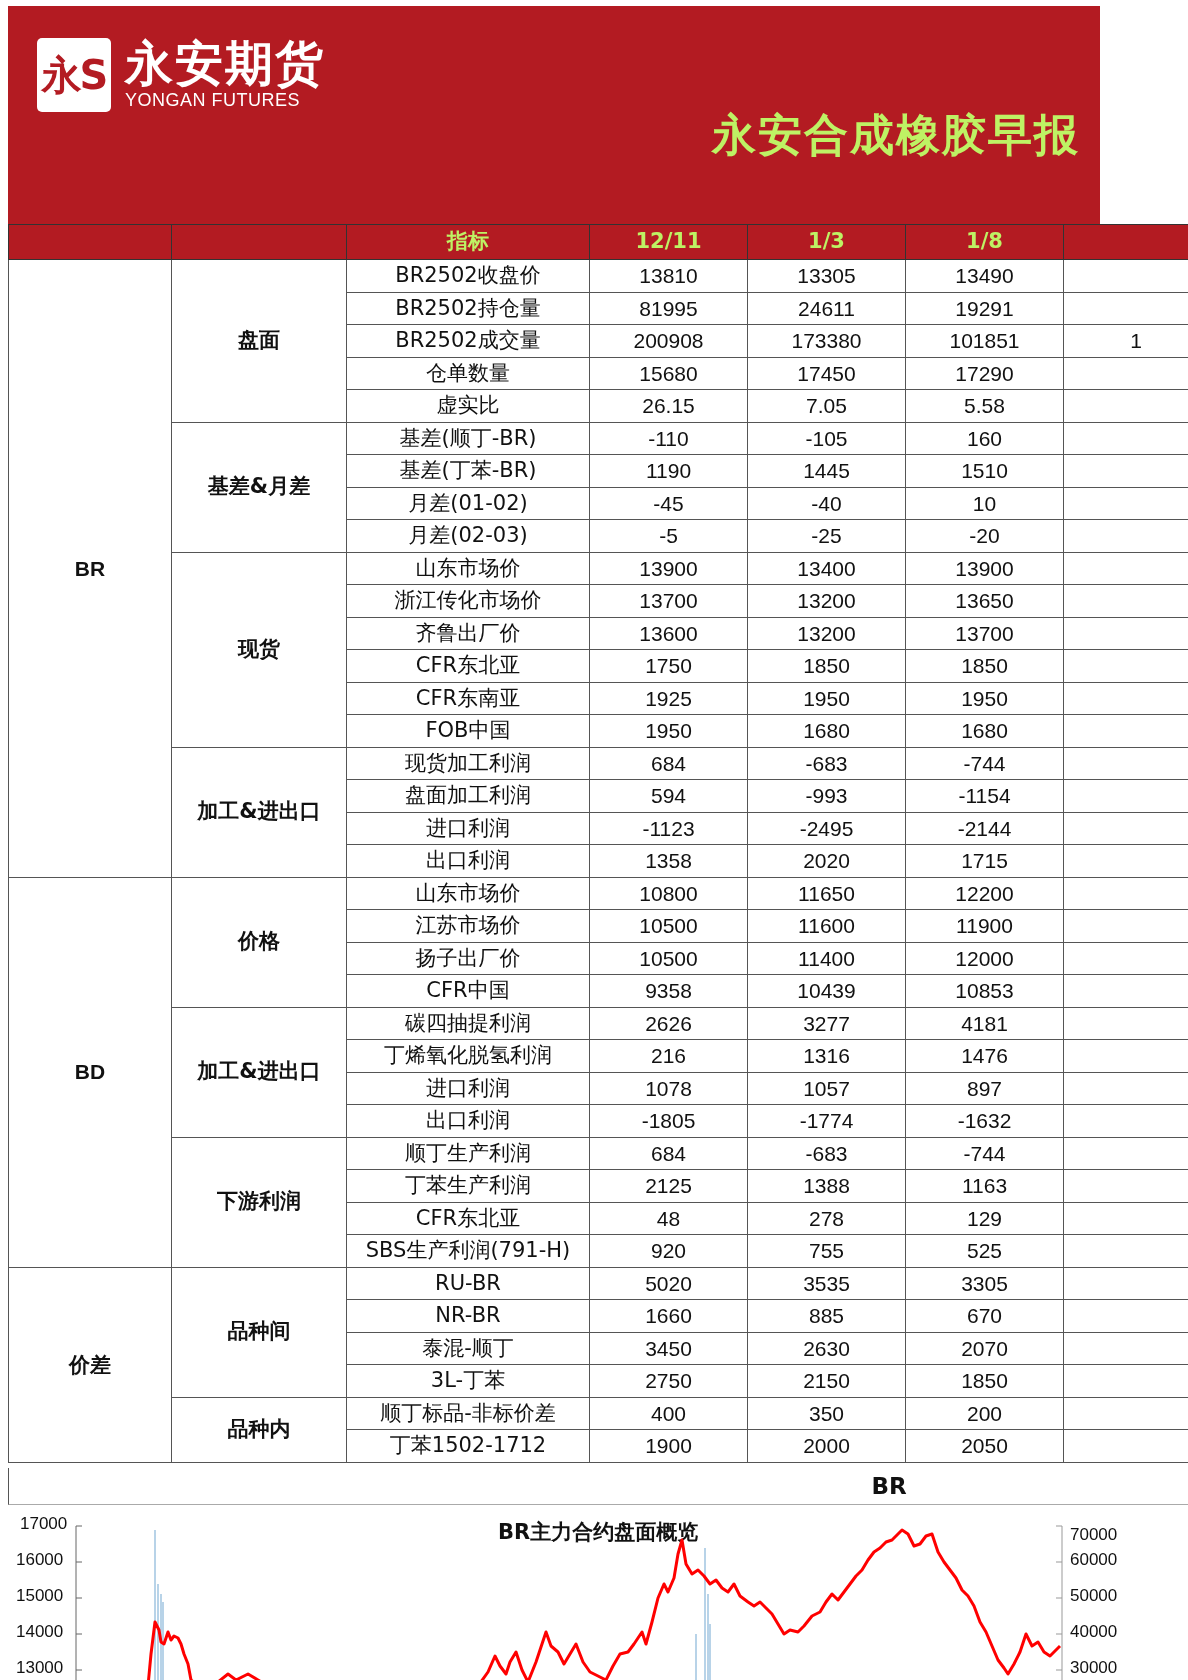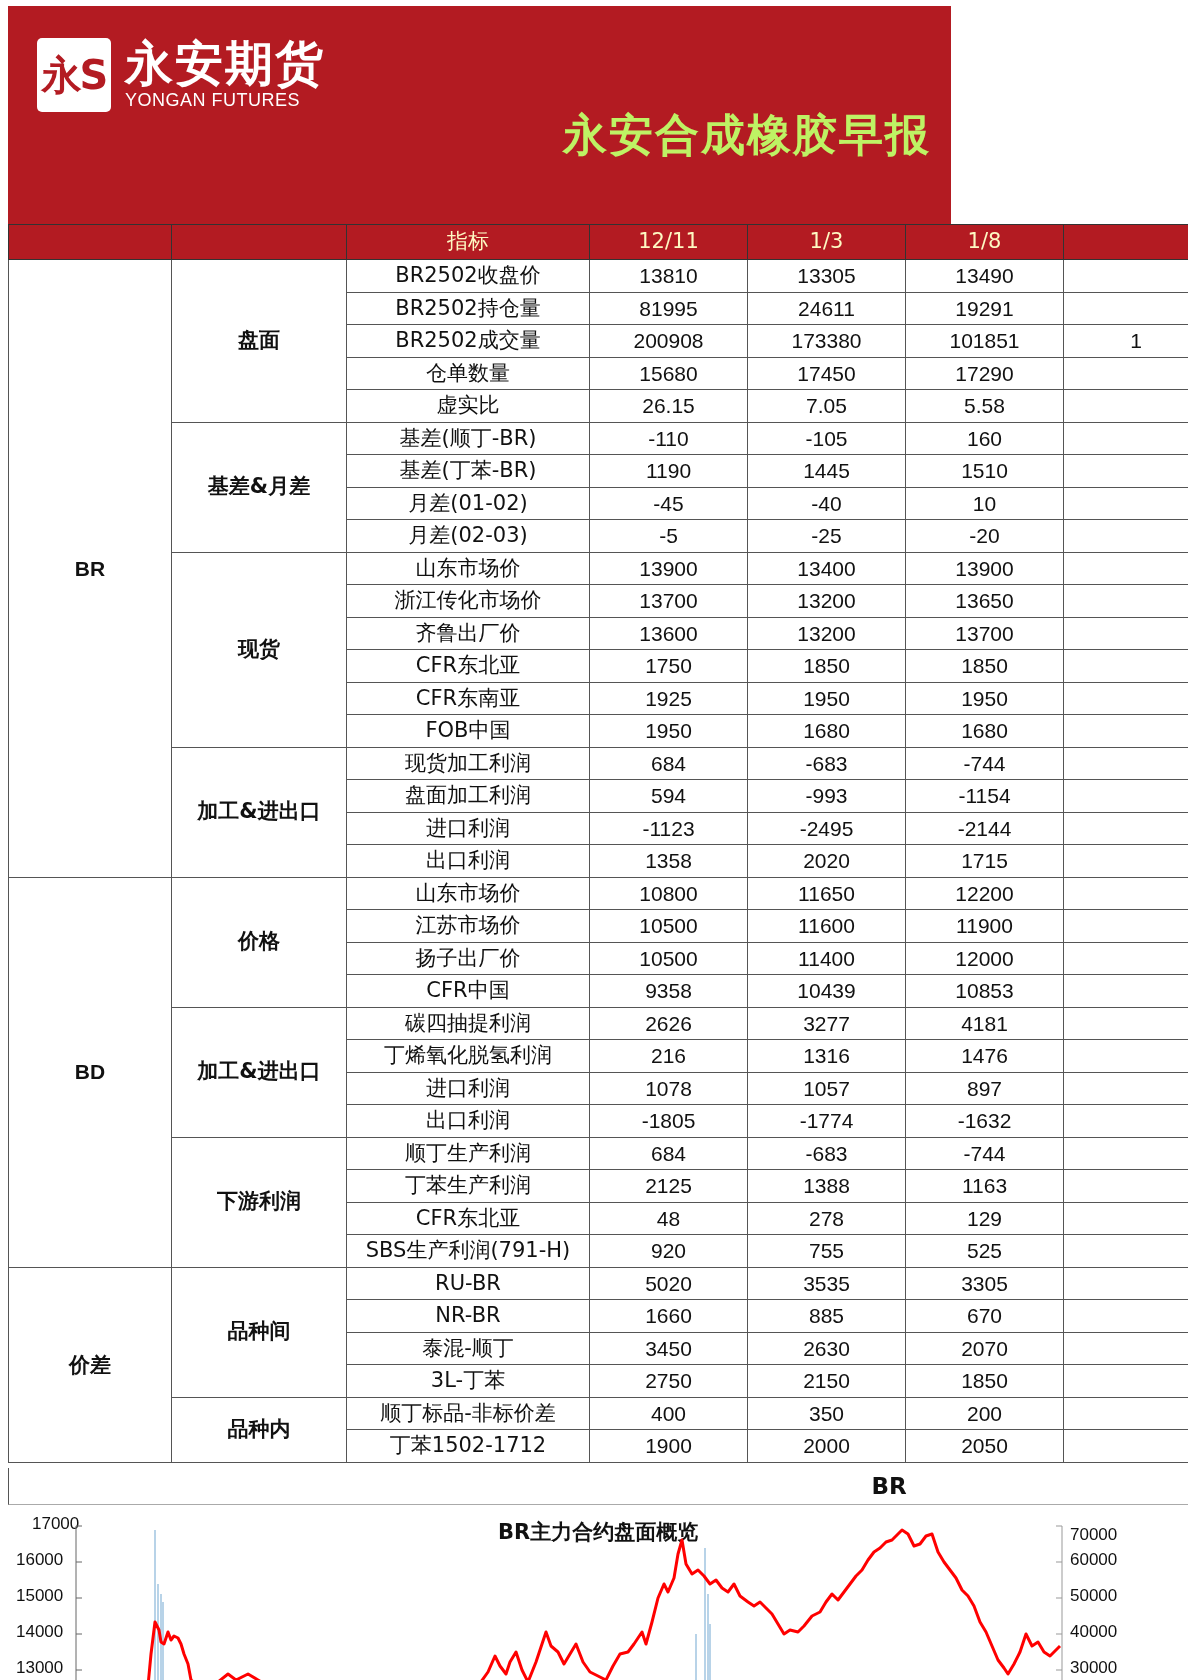--- a/index.html
+++ b/index.html
@@ -1,28 +1,28 @@
 <!DOCTYPE html>
 <html><head>
   <meta charset="utf-8">
   <style>
     html, body { margin: 0; padding: 0; background: #ffffff; }
     body { width: 1188px; height: 1680px; overflow: hidden; position: relative; font-family: "DejaVu Sans", "Liberation Sans", sans-serif; color: #111; }
-    .page { position: absolute; left: 8px; top: 6px; width: 943px; }
+    .page { position: absolute; left: 8px; top: 6px; width: 1092px; }
     .header { position: relative; height: 218px; background: #b31b22; }
     .logo { position: absolute; left: 29px; top: 32px; display: flex; align-items: center; }
     .logo-mark { width: 74px; height: 74px; background: #fff; border-radius: 5px; display: flex; align-items: center; justify-content: center; color: #b31b22; font-size: 40px; font-weight: bold; letter-spacing: -2px; }
     .logo-text { margin-left: 14px; color: #fff; }
     .logo-cn { font-size: 48px; font-weight: bold; line-height: 50px; letter-spacing: 2px; }
     .logo-en { font-family: "Liberation Sans", sans-serif; font-size: 18px; line-height: 24px; letter-spacing: 0.5px; }
     .title { position: absolute; right: 20px; top: 92px; color: #bef264; font-size: 44px; font-weight: bold; letter-spacing: 2px; line-height: 74px; }
     table.main { position: absolute; left: 0; top: 218px; border-collapse: collapse; table-layout: fixed; width: 1200px; }
     table.main td, table.main th { border: 1px solid #555; text-align: center; padding: 0; font-size: 21px; height: 31.5px; line-height: 31.5px; white-space: nowrap; overflow: hidden; }
     table.main td.num { font-family: "Liberation Sans", sans-serif; }
-    table.main th { background: #b31b22; color: #fef9c3; font-weight: normal; height: 34px; border-color: #333; }
+    table.main th { background: #b31b22; color: #bef264; font-weight: bold; height: 34px; border-color: #333; }
     td.group { font-weight: bold; font-size: 30px; font-family: "Liberation Sans", sans-serif; background: #fff; }
     td.sub { font-weight: bold; font-size: 21px; }
     .section-title { position: absolute; left: 0; top: 1462px; width: 1180px; height: 36px; border-bottom: 1px solid #aaa; border-left: 1px solid #555; text-align: center; font-weight: bold; font-size: 23px; line-height: 36px; }
     .section-title span { position: absolute; left: 880px; top: 0; transform: translateX(-50%); }
     .chart { position: absolute; left: 0; top: 1498px; width: 1180px; height: 182px; }
     .ytick { position: absolute; font-family: "Liberation Sans", sans-serif; font-size: 17px; color: #111; }
     .chart-title { position: absolute; left: 490px; top: 14px; font-size: 21px; font-weight: bold; }
   </style>
 </head>
 <body>
@@ -334,21 +334,21 @@
         </tr>
       </tbody>
   </table>
 
   <div class="section-title">
     <span>BR</span>
   </div>
 
   <div class="chart">
     <div class="chart-title">BR主力合约盘面概览</div>
-    <div class="ytick" style="left:24px; top:10px;">17000</div>
+    <div class="ytick" style="left:12px; top:10px;">17000</div>
     <div class="ytick" style="left:8px; top:46px;">16000</div>
     <div class="ytick" style="left:8px; top:82px;">15000</div>
     <div class="ytick" style="left:8px; top:118px;">14000</div>
     <div class="ytick" style="left:8px; top:154px;">13000</div>
     <div class="ytick" style="left:1062px; top:10px;margin-top:11px;">70000</div>
     <div class="ytick" style="left:1062px; top:46px;">60000</div>
     <div class="ytick" style="left:1062px; top:82px;">50000</div>
     <div class="ytick" style="left:1062px; top:118px;">40000</div>
     <div class="ytick" style="left:1062px; top:154px;">30000</div>
     <svg width="1180" height="182" style="position:absolute;left:0;top:0">

